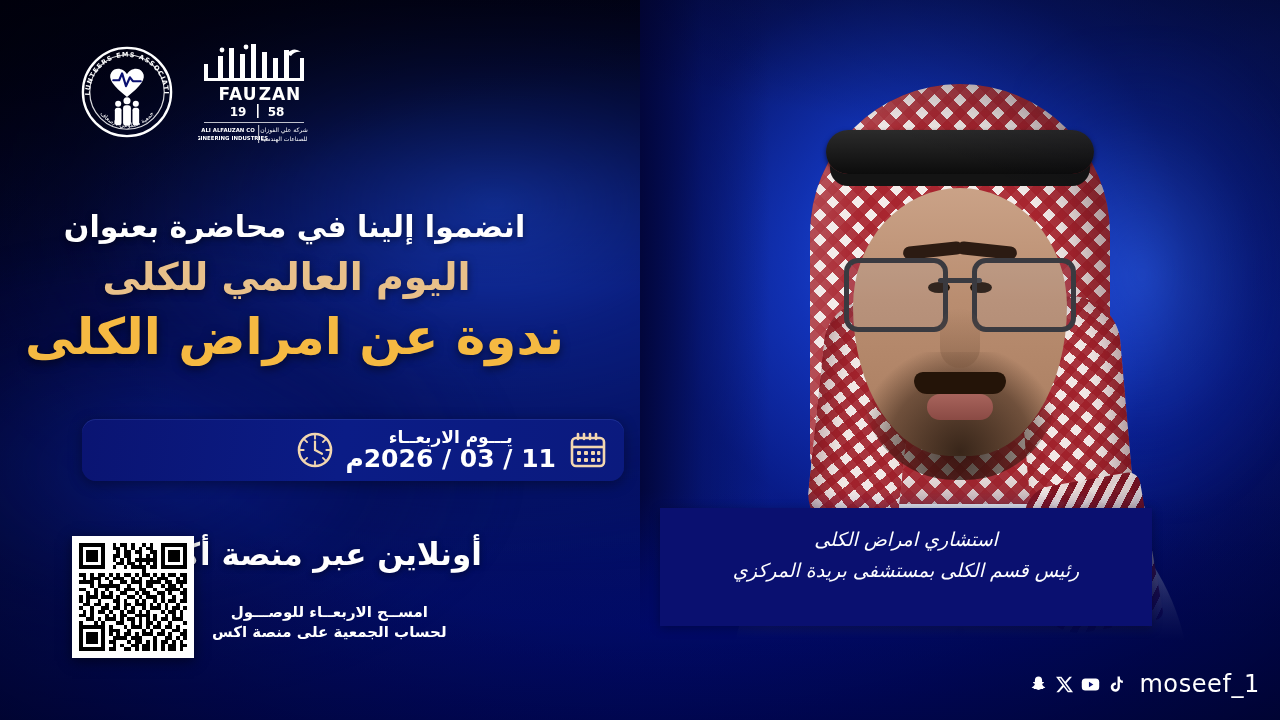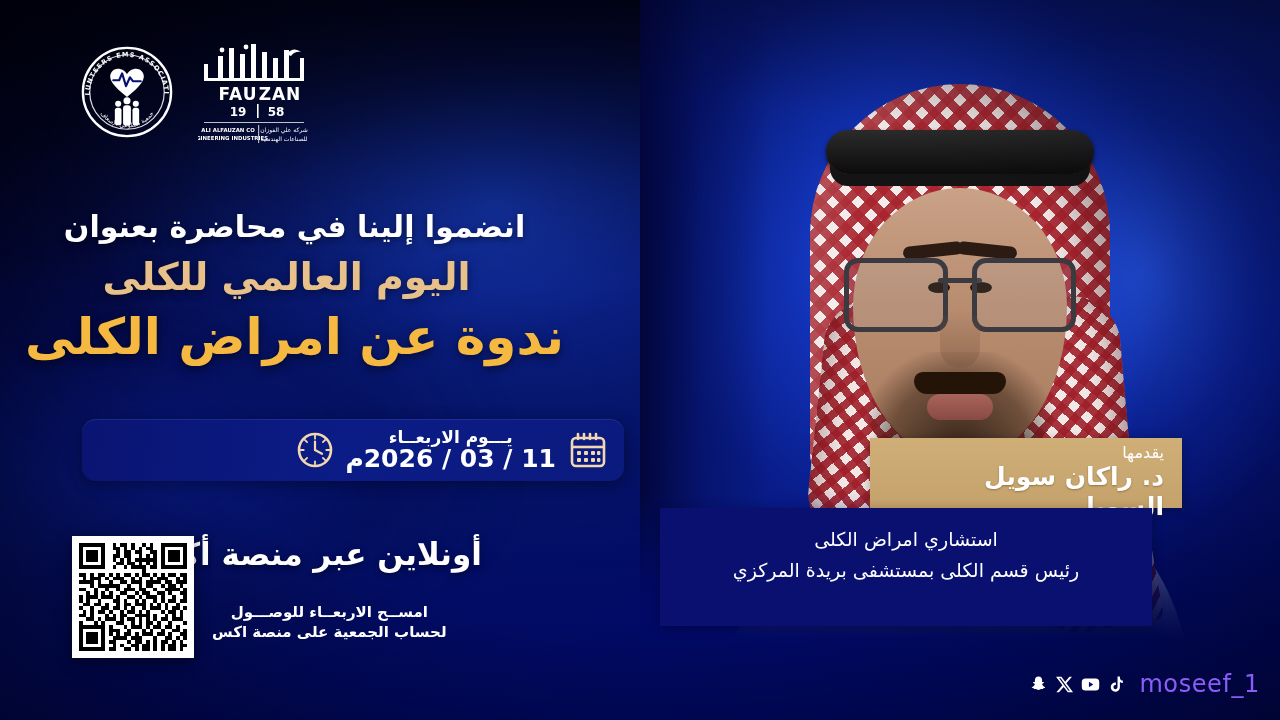--- a/index.html
+++ b/index.html
@@ -264,31 +264,31 @@
   }
   .sp-pre{font-size:16px;color:#ffffff;font-weight:500;line-height:1.12;}
   .sp-name{font-size:25px;color:#ffffff;font-weight:800;line-height:1.2;text-shadow:0 1px 2px rgba(90,60,15,.45);}
   .speaker-role-panel{
     position:absolute;left:660px;top:508px;width:492px;height:118px;
     background:#0a1070;
     box-sizing:border-box;padding:16px 26px 0 26px;
     text-align:center;
     box-shadow:0 2px 10px rgba(0,0,0,.3);
   }
-  .sp-role{font-size:19px;color:#ffffff;line-height:1.62;font-weight:500;}
+  .sp-role{font-size:19px;color:#ffffff;line-height:1.62;font-weight:500;font-style:italic;}
 
   
   .social{
     position:absolute;right:20px;bottom:22px;
     display:flex;flex-direction:row;align-items:center;gap:7px;
     direction:ltr;
   }
   .social svg{display:block;width:19px;height:19px;fill:#fff;}
   .social .handle{
-    font-size:24px;color:#8b5cf6;font-weight:500;letter-spacing:.6px;
+    font-size:24px;color:#ffffff;font-weight:500;letter-spacing:.6px;
     margin-left:6px;font-family:"DejaVu Sans","Liberation Sans",sans-serif;
   }
 </style>
 </head>
 <body>
 
 <div id="poster">
 
   <div class="bg-base"></div>
   <div class="bg-glow-center"></div>
@@ -679,24 +679,20 @@
             <rect x="27" y="28" width="1" height="1"></rect>
         </g>
       </svg>
     </div>
     <div class="qr-caption">
       <div>امســح الاربعــاء للوصـــول</div>
       <div>لحساب الجمعية على منصة اكس</div>
     </div>
   </div>
 
-  <div class="speaker-name-panel">
-    <div class="sp-pre">يقدمها</div>
-    <div class="sp-name">د. راكان سويل السويل</div>
-  </div>
 
   <div class="speaker-role-panel">
     <div class="sp-role">استشاري امراض الكلى</div>
     <div class="sp-role">رئيس قسم الكلى بمستشفى بريدة المركزي</div>
   </div>
 
   <div class="social">
     <svg viewBox="0 0 24 24" aria-hidden="true">
       <path d="M12 2c2.9 0 4.6 2.1 4.6 4.9 0 .7-.05 1.4-.1 2 .5.2.9.05 1.4-.15.6-.25 1.2.35.9.95-.3.6-1.2 1-1.9 1.25-.25.1-.35.3-.25.6.6 1.7 2 3.1 3.5 3.5.5.15.5.7.05.95-.7.4-1.7.55-2.1.75-.2.1-.15.45-.3.75-.1.25-.35.3-.75.25-.5-.05-1.2-.2-2 .05-.75.25-1.35 1.25-3.05 1.25s-2.3-1-3.05-1.25c-.8-.25-1.5-.1-2-.05-.4.05-.65 0-.75-.25-.15-.3-.1-.65-.3-.75-.4-.2-1.4-.35-2.1-.75-.45-.25-.45-.8.05-.95 1.5-.4 2.9-1.8 3.5-3.5.1-.3 0-.5-.25-.6-.7-.25-1.6-.65-1.9-1.25-.3-.6.3-1.2.9-.95.5.2.9.35 1.4.15-.05-.6-.1-1.3-.1-2C7.4 4.1 9.1 2 12 2z"></path>
     </svg>

